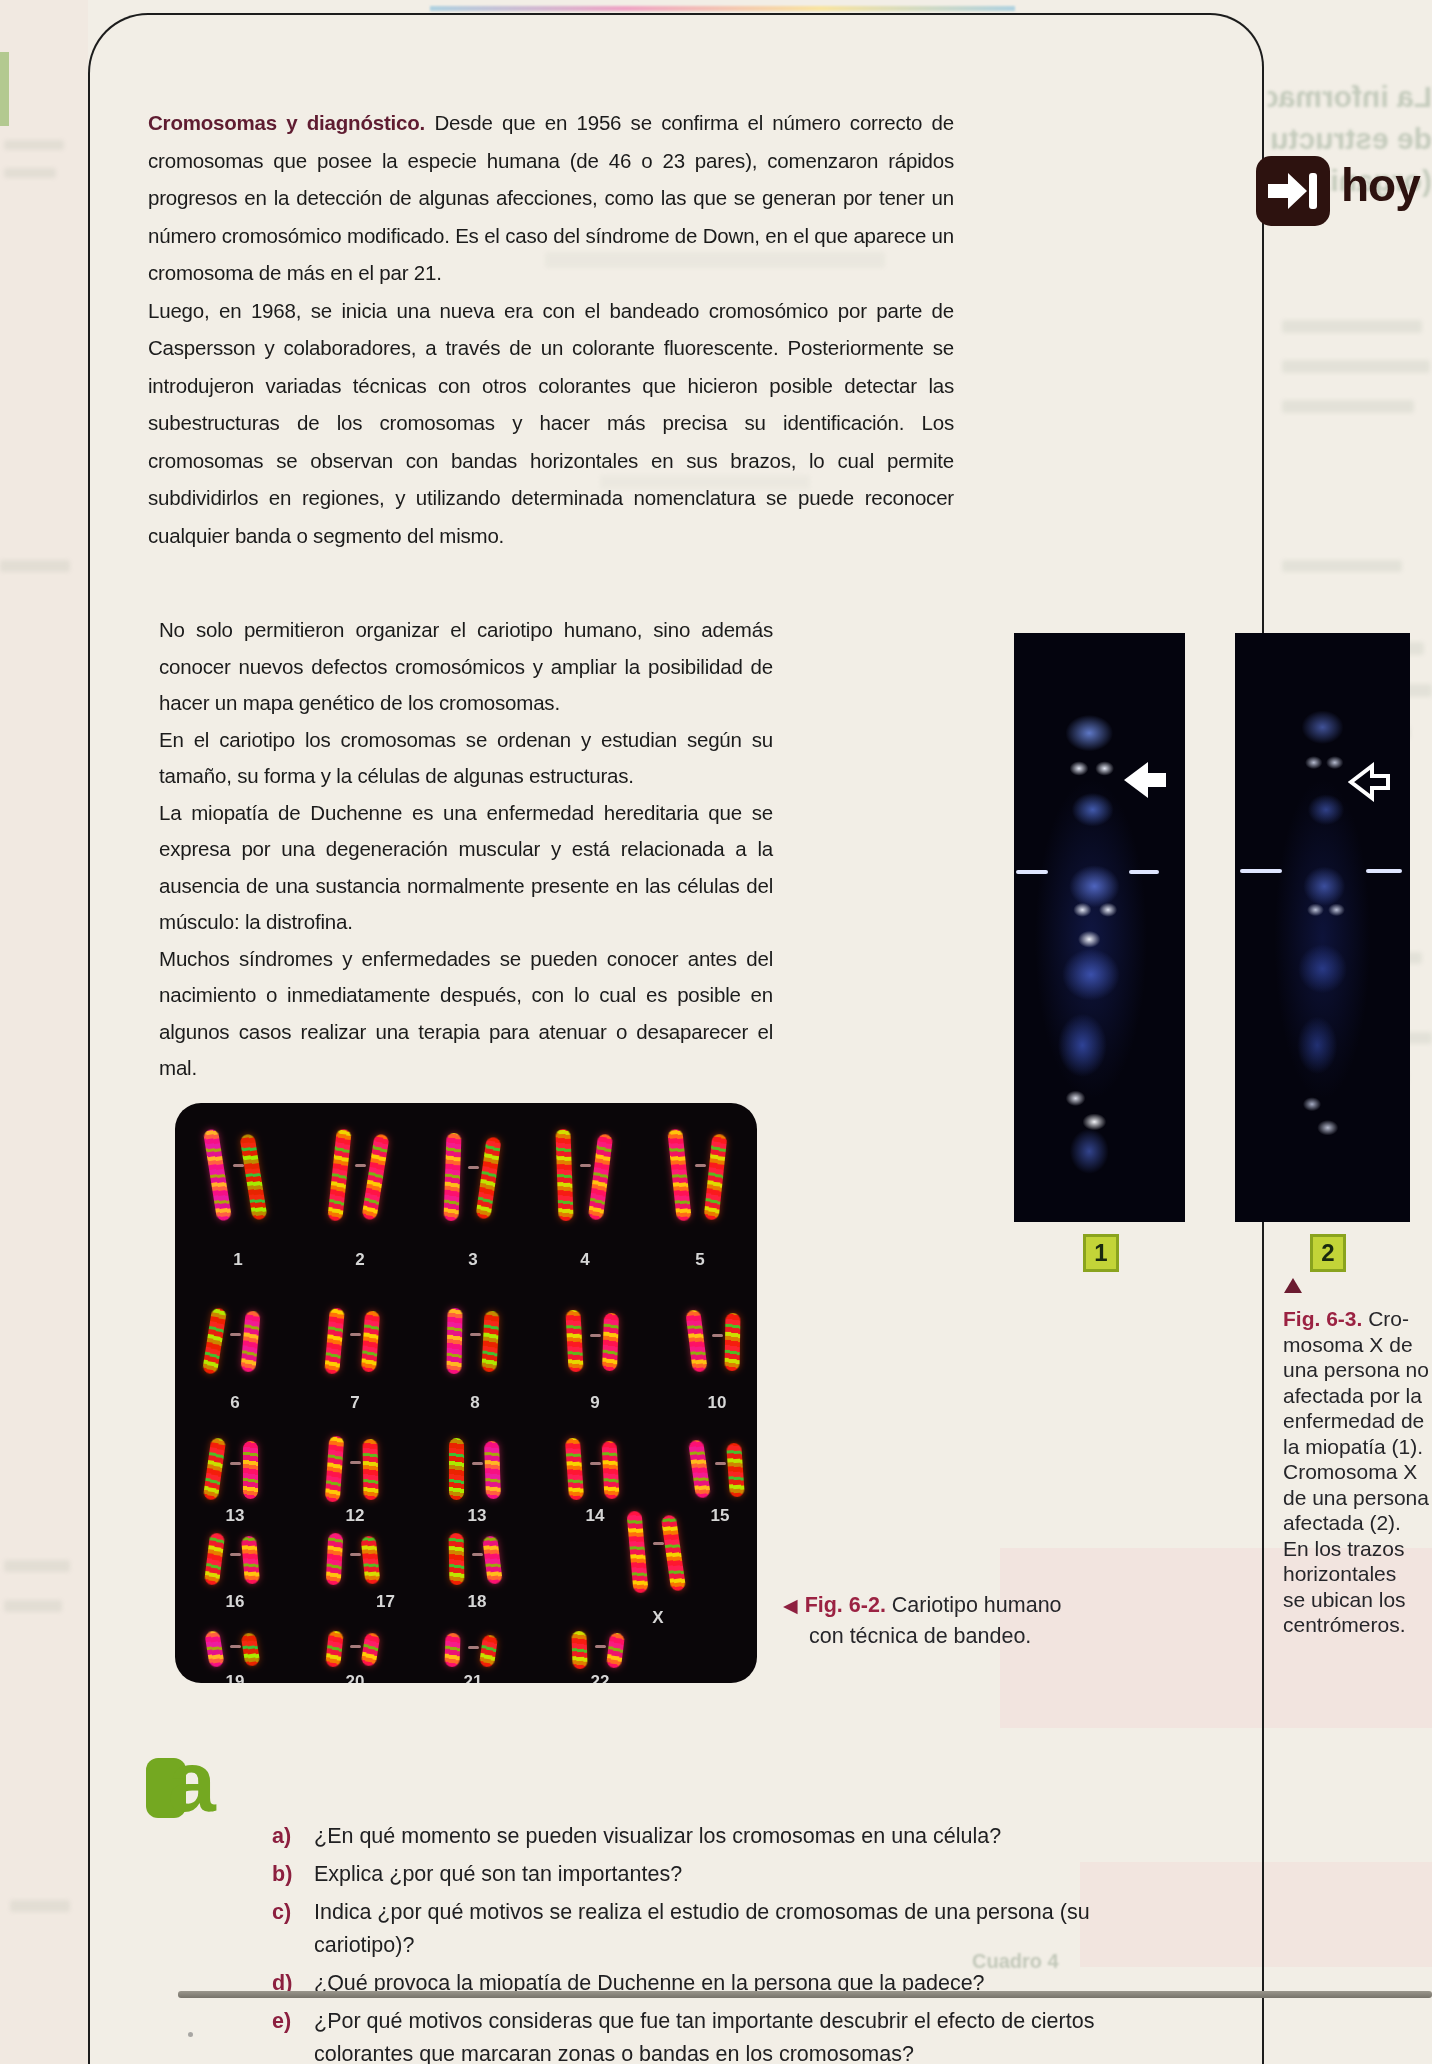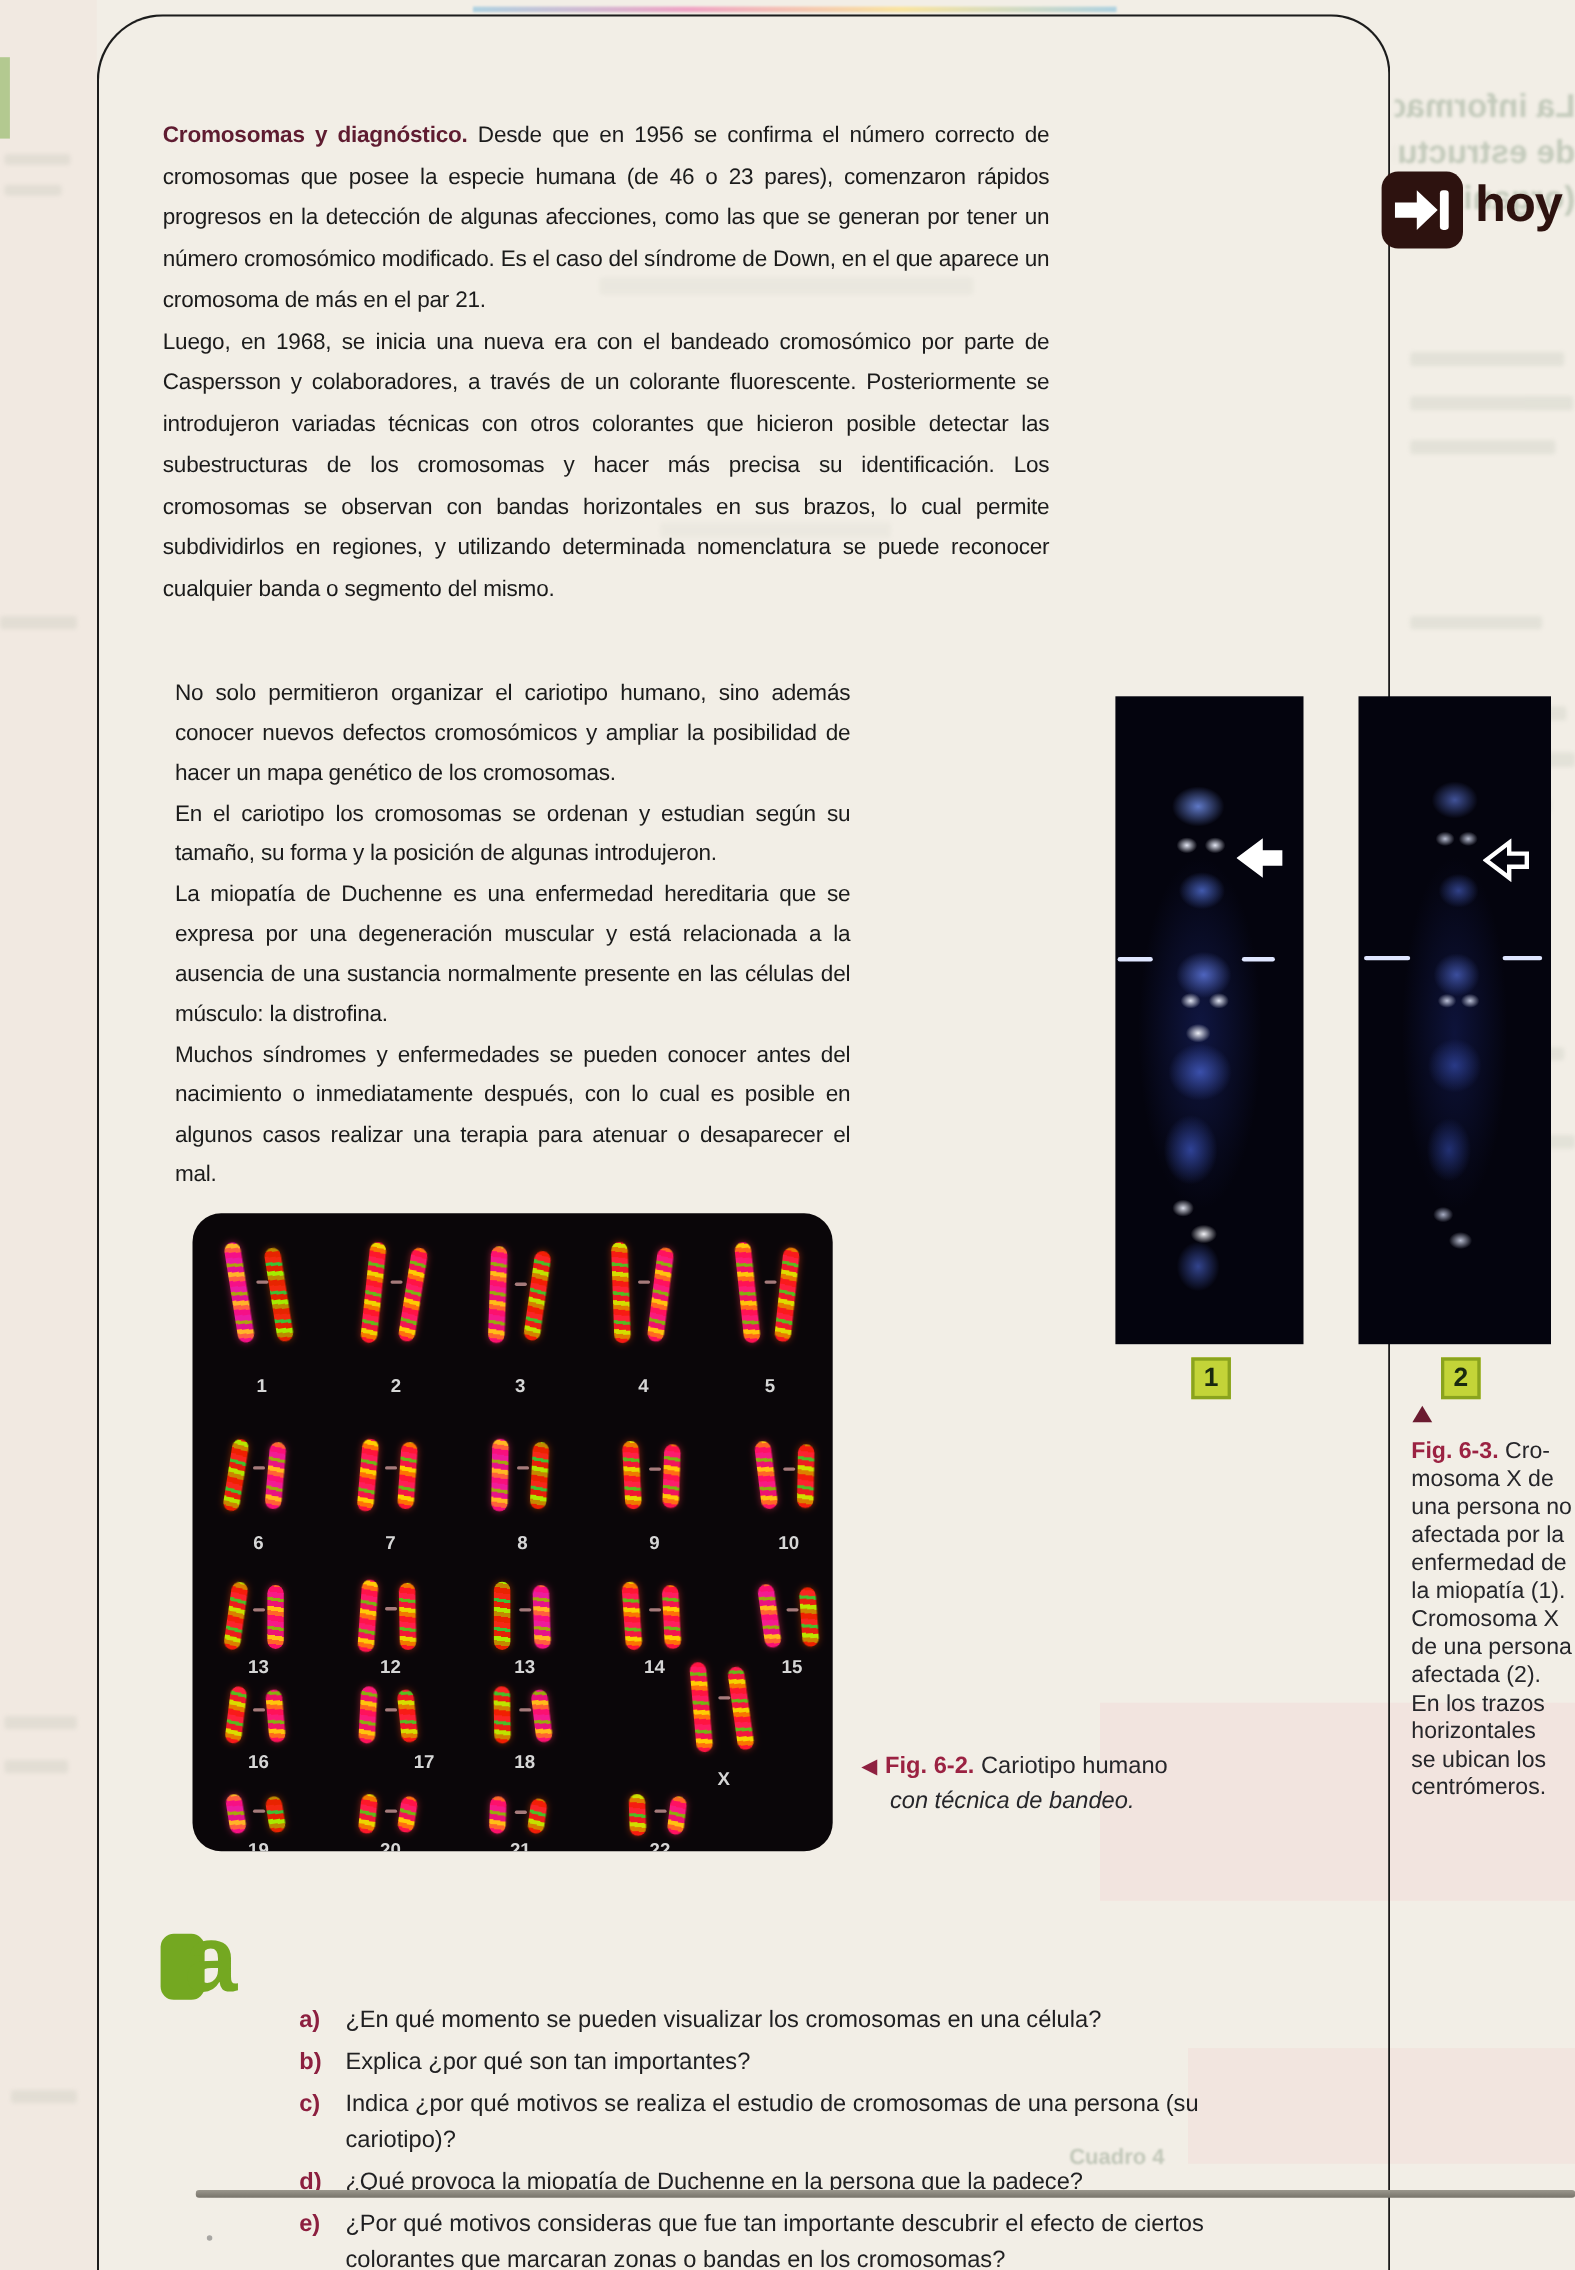--- a/index.html
+++ b/index.html
@@ -74,21 +74,21 @@
   .kpair{position:absolute;width:80px;}
   .chr{position:absolute;width:15px;border-radius:8px;
     background:repeating-linear-gradient(8deg,#e0203c 0 5px,#f07820 5px 9px,#ffd024 9px 13px,#d02048 13px 18px,#78b030 18px 21px,#e02858 21px 26px);
     box-shadow:0 0 7px rgba(255,70,60,.5);filter:blur(.4px) saturate(1.25);}
   .kdash{position:absolute;width:11px;height:3px;background:#c99;border-radius:2px;opacity:.8;}
   .kn{position:absolute;width:80px;text-align:center;color:#d6d6d6;font-weight:bold;font-size:17px;}
 
   
   #fig62-caption{position:absolute;left:783px;top:1590px;width:330px;font-size:21.5px;line-height:30px;color:#26262a;z-index:3;}
   #fig62-caption .marker{color:#8e2040;font-size:19px;margin-right:7px;}
-  #fig62-line2{margin-left:26px;font-style:italic;}
+  #fig62-line2{margin-left:26px;}
 
   
   #activity-icon{position:absolute;left:146px;top:1750px;width:90px;height:84px;z-index:3;}
   #activity-icon .block{position:absolute;left:0;top:8px;width:40px;height:60px;background:#74a821;border-radius:12px;}
   #activity-icon .aletter{position:absolute;left:22px;top:-18px;font-size:86px;font-weight:800;color:#74a821;font-family:"Liberation Sans",sans-serif;}
   #q-headline{position:absolute;left:215px;top:1757px;white-space:nowrap;font-size:22.5px;z-index:3;color:#151515;}
   #q-number{font-weight:bold;color:#6b1b30;margin-right:22px;}
   #q-heading{font-weight:bold;color:#151515;}
   #question-list{position:absolute;left:272px;top:1820px;width:845px;z-index:3;}
   .q-row{display:flex;margin-bottom:5px;line-height:33px;font-size:21.5px;}
@@ -156,21 +156,21 @@
     </svg>
   </div>
   <div id="hoy-label">hoy</div>
 
   <div id="col-wide" class="textcol">
     <p class="bp"><span class="lead-title">Cromosomas y diagnóstico.</span> <span>Desde que en 1956 se confirma el número correcto de cromosomas que posee la especie humana (de 46 o 23 pares), comenzaron rápidos progresos en la detección de algunas afecciones, como las que se generan por tener un número cromosómico modificado. Es el caso del síndrome de Down, en el que aparece un cromosoma de más en el par 21.</span></p>
     <p class="bp">Luego, en 1968, se inicia una nueva era con el bandeado cromosómico por parte de Caspersson y colaboradores, a través de un colorante fluorescente. Posteriormente se introdujeron variadas técnicas con otros colorantes que hicieron posible detectar las subestructuras de los cromosomas y hacer más precisa su identificación. Los cromosomas se observan con bandas horizontales en sus brazos, lo cual permite subdividirlos en regiones, y utilizando determinada nomenclatura se puede reconocer cualquier banda o segmento del mismo.</p>
   </div>
   <div id="col-narrow" class="textcol">
     <p class="bp">No solo permitieron organizar el cariotipo humano, sino además conocer nuevos defectos cromosómicos y ampliar la posibilidad de hacer un mapa genético de los cromosomas.</p>
-    <p class="bp">En el cariotipo los cromosomas se ordenan y estudian según su tamaño, su forma y la posición de algunas introdujeron.</p>
+    <p class="bp">En el cariotipo los cromosomas se ordenan y estudian según su tamaño, su forma y la células de algunas estructuras.</p>
     <p class="bp">La miopatía de Duchenne es una enfermedad hereditaria que se expresa por una degeneración muscular y está relacionada a la ausencia de una sustancia normalmente presente en las células del músculo: la distrofina.</p>
     <p class="bp">Muchos síndromes y enfermedades se pueden conocer antes del nacimiento o inmediatamente después, con lo cual es posible en algunos casos realizar una terapia para atenuar o desaparecer el mal.</p>
   </div>
 
   <div id="panel1" class="xpanel"></div>
   <div id="panel2" class="xpanel"></div>
   <svg class="parrow" style="left:1124px;top:760px;" width="42" height="40" viewBox="0 0 42 40">
     <path d="M0 20 L24 2 V13 H42 V27 H24 V38 Z" fill="#ffffff"></path>
   </svg>
   <svg class="parrow" style="left:1348px;top:762px;" width="42" height="40" viewBox="0 0 42 40">

